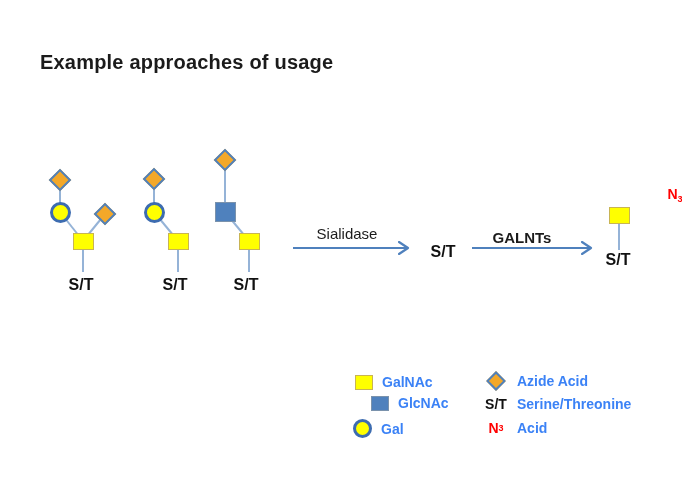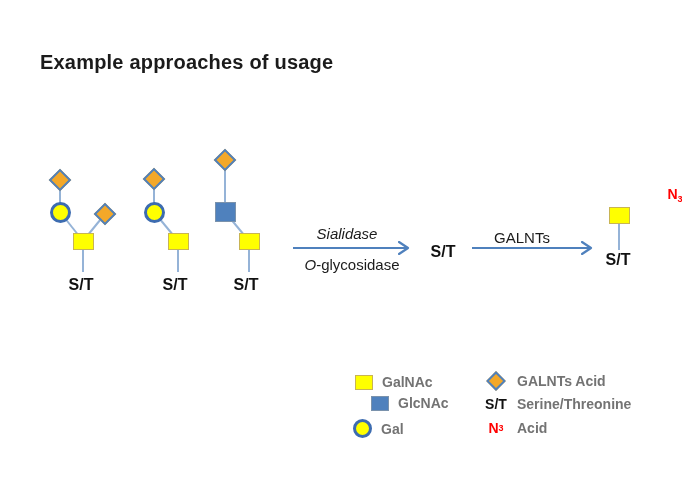--- a/index.html
+++ b/index.html
@@ -35,21 +35,21 @@
   }
 
   .st-label{font-size:16px;font-weight:bold;color:#111;transform:translateX(-50%);white-space:nowrap;}
   .enzyme-label{font-size:15px;color:#1b1b1b;transform:translateX(-50%);white-space:nowrap;}
   .enzyme-label .it{font-style:italic;}
   .azide-label{font-size:14px;font-weight:bold;color:var(--azide-red,#FF0000);transform:translateX(-50%);white-space:nowrap;}
   sub.sub3{font-size:9px;vertical-align:-3px;}
 
   
   .legend-item{position:absolute;display:flex;align-items:center;gap:9px;}
-  .legend-label{font-size:14px;font-weight:bold;color:#737373;white-space:nowrap;}
+  .legend-label{font-size:14px;font-weight:bold;color:#3b82f6;white-space:nowrap;}
   .legend-sym{min-width:24px;display:flex;justify-content:center;align-items:center;font-size:14px;font-weight:bold;color:#111;}
   .legend-galnac{width:16px;height:13px;background:var(--galnac-fill,#FFFF00);border:1px solid var(--galnac-border,#C8B454);}
   .legend-glcnac{width:16px;height:13px;background:var(--glcnac-fill,#4F81BD);border:1px solid var(--glcnac-border,#7A92AC);}
   .legend-gal{width:13px;height:13px;border-radius:50%;background:var(--gal-fill,#FFFF00);border:3px solid var(--gal-border,#3D6CB0);}
   .legend-diamond{width:10px;height:10px;background:var(--sialic-fill,#F3A829);border:2px solid var(--shape-border-blue,#4F81BD);transform:rotate(45deg);}
   .legend-azide{color:var(--azide-red,#FF0000);}
 </style>
 </head>
 <body>
 
@@ -98,26 +98,25 @@
     <div class="abs st-label" style="left:175px;top:276px;">S/T</div>
   </div>
 
   <div>
     <div class="abs diamond" style="left:217px;top:152px;"></div>
     <div class="abs glcnac-square" style="left:215px;top:202px;"></div>
     <div class="abs galnac-square" style="left:239px;top:233px;"></div>
     <div class="abs st-label" style="left:246px;top:276px;">S/T</div>
   </div>
 
-  <div class="abs enzyme-label" style="left:347px;top:225px;font-style:italic;">Sialidase</div>
-  <div class="abs enzyme-label" style="left:352px;top:256px;"><span class="it">O</span><span>-glycosidase</span></div>
+  <div class="abs enzyme-label" style="left:347px;top:225px;">Sialidase</div>
 
   <div class="abs st-label" style="left:443px;top:243px;">S/T</div>
 
-  <div class="abs enzyme-label" style="left:522px;top:229px;">GALNTs</div>
+  <div class="abs enzyme-label" style="left:522px;top:229px;font-weight:bold;">GALNTs</div>
 
   <div>
     <div class="abs azide-label" style="left:636px;top:186px;margin-left:39px;"><span>N</span><sub class="sub3">3</sub></div>
     <div class="abs galnac-square" style="left:609px;top:207px;"></div>
     <div class="abs st-label" style="left:618px;top:251px;">S/T</div>
   </div>
 
   <div>
     <div class="legend-item" style="left:355px;top:374px;">
       <span class="legend-galnac"></span>
@@ -128,21 +127,21 @@
       <span class="legend-label">GlcNAc</span>
     </div>
     <div class="legend-item" style="left:353px;top:419px;text-align:right;">
       <span class="legend-gal"></span>
       <span class="legend-label">Gal</span>
     </div>
     <div class="legend-item" style="left:484px;top:373px;">
       <span class="legend-sym">
           <span class="legend-diamond"></span>
         </span>
-      <span class="legend-label">GALNTs Acid</span>
+      <span class="legend-label">Azide Acid</span>
     </div>
     <div class="legend-item" style="left:484px;top:396px;">
       <span class="legend-sym">S/T</span>
       <span class="legend-label">Serine/Threonine</span>
     </div>
     <div class="legend-item" style="left:484px;top:420px;">
       <span class="legend-sym legend-azide">
           <span>N</span>
           <sub class="sub3">3</sub>
         </span>

